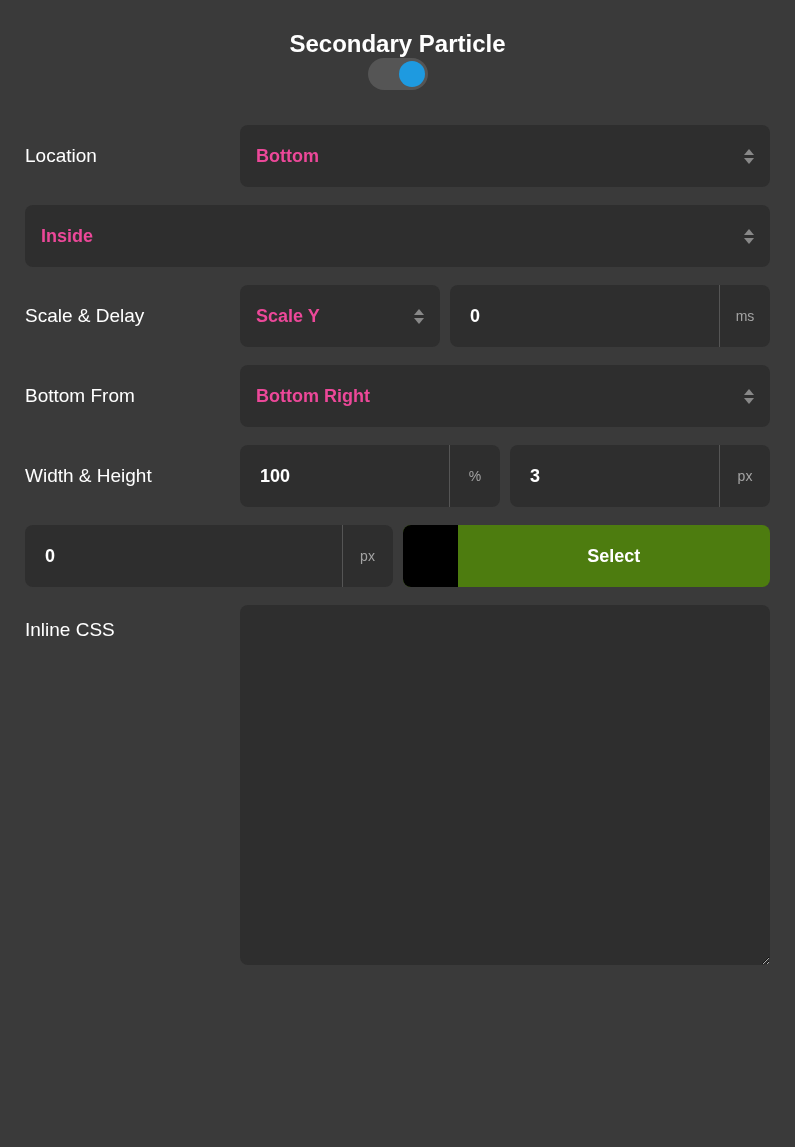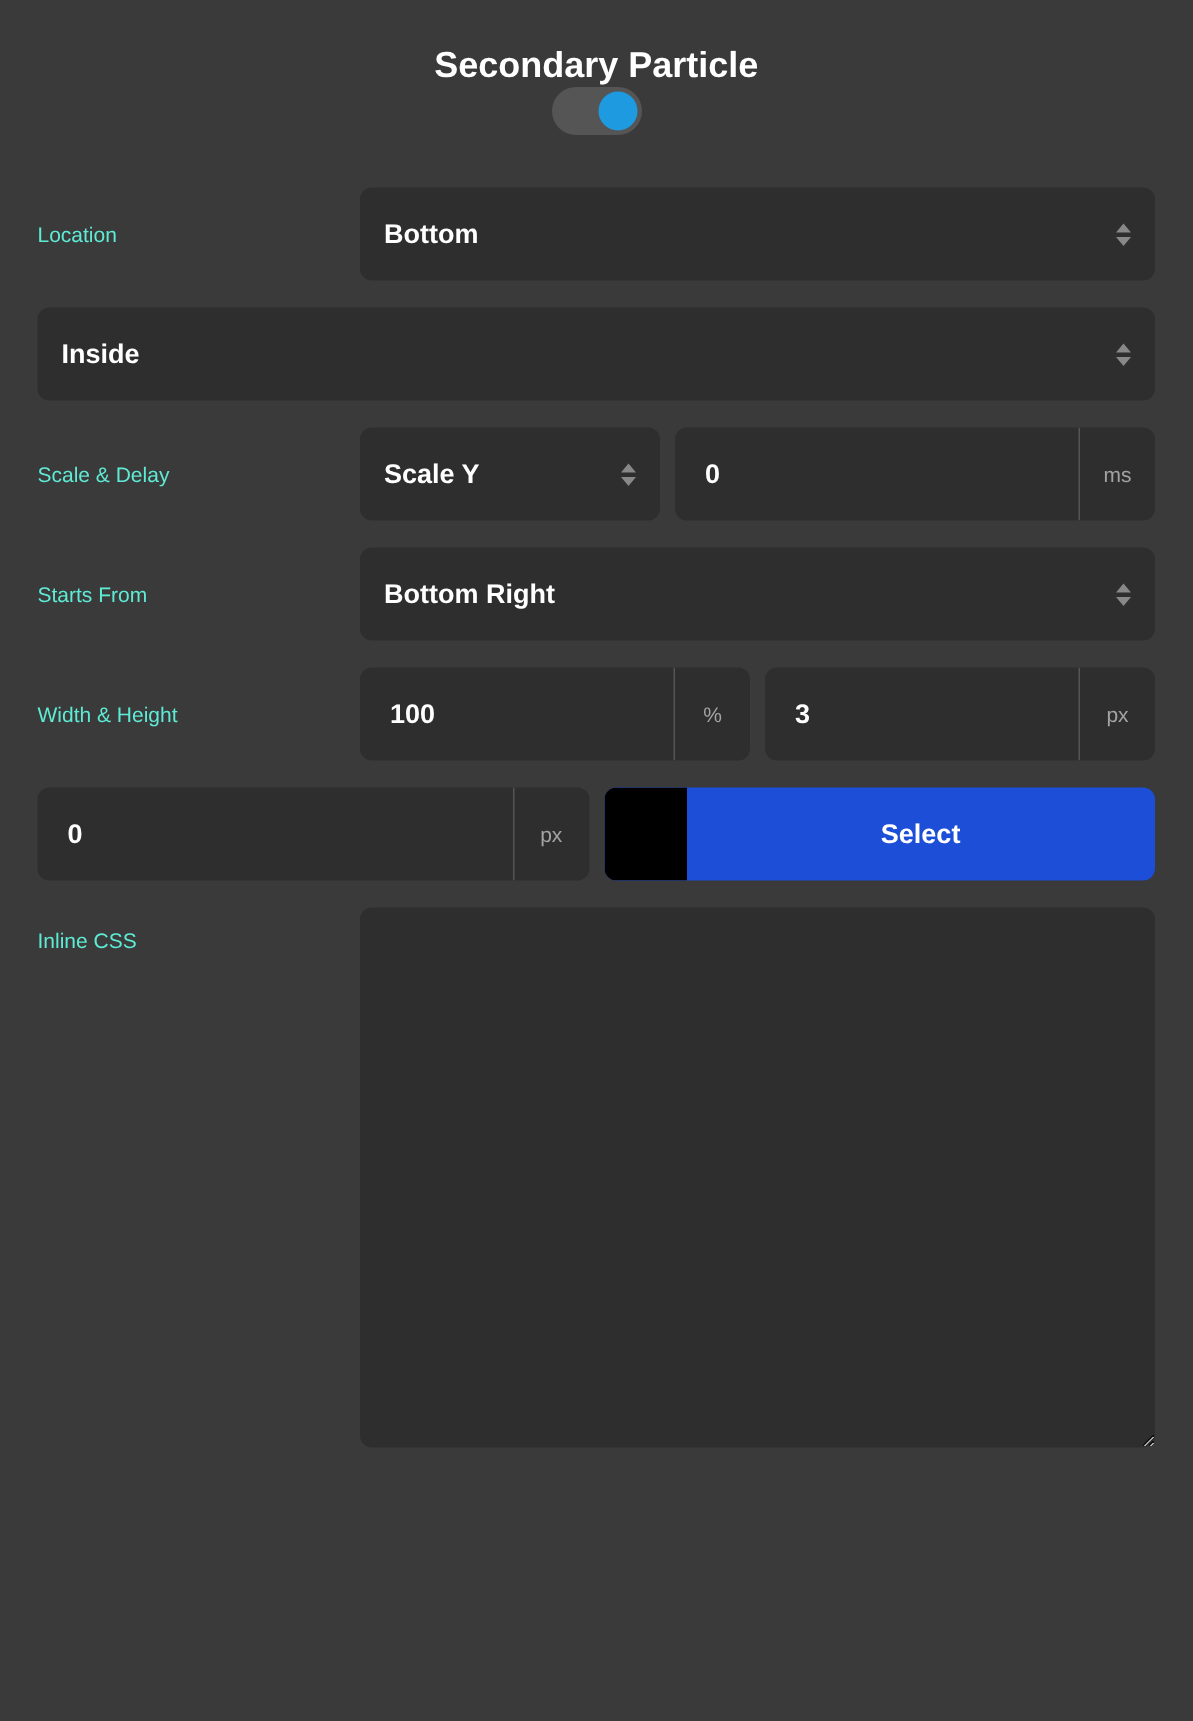--- a/index.html
+++ b/index.html
@@ -53,22 +53,22 @@
 
     .form-row {
       display: flex;
       align-items: center;
       margin-bottom: 18px;
     }
 
     .label {
       width: 215px;
       min-width: 215px;
-      font-size: 14px;
-      color: #5eead4;
+      font-size: 19px;
+      color: #ffffff;
       padding-right: 15px;
     }
 
     .control-area {
       flex: 1;
       display: flex;
       gap: 10px;
     }
 
     .select-box {
@@ -80,21 +80,21 @@
       height: 62px;
       display: flex;
       align-items: center;
       justify-content: space-between;
       cursor: pointer;
     }
 
     .select-box-text {
       font-size: 18px;
       font-weight: 700;
-      color: #ffffff;
+      color: #ec4899;
     }
 
     .chevron-icon {
       display: flex;
       flex-direction: column;
       gap: 3px;
       align-items: center;
     }
 
     .chevron-up, .chevron-down {
@@ -169,21 +169,21 @@
       min-height: 360px;
       resize: vertical;
       color: #ffffff;
       font-size: 14px;
       padding: 12px 16px;
       outline: none;
     }
 
     .color-select-btn {
       flex: 1;
-      background-color: #1d4ed8;
+      background-color: #4d7c0f;
       border: none;
       border-radius: 8px;
       height: 62px;
       display: flex;
       align-items: center;
       overflow: hidden;
       cursor: pointer;
     }
 
     .color-swatch {
@@ -248,21 +248,21 @@
     </div>
     <div class="number-input">
       <span class="number-value">0</span>
       <div class="number-divider"></div>
       <span class="number-unit">ms</span>
     </div>
   </div>
 </div>
 
 <div class="form-row">
-  <div class="label">Starts From</div>
+  <div class="label">Bottom From</div>
   <div class="control-area">
     <div class="select-box">
       <span class="select-box-text">Bottom Right</span>
       <div class="chevron-icon">
         <div class="chevron-up"></div>
         <div class="chevron-down"></div>
       </div>
     </div>
   </div>
 </div>

